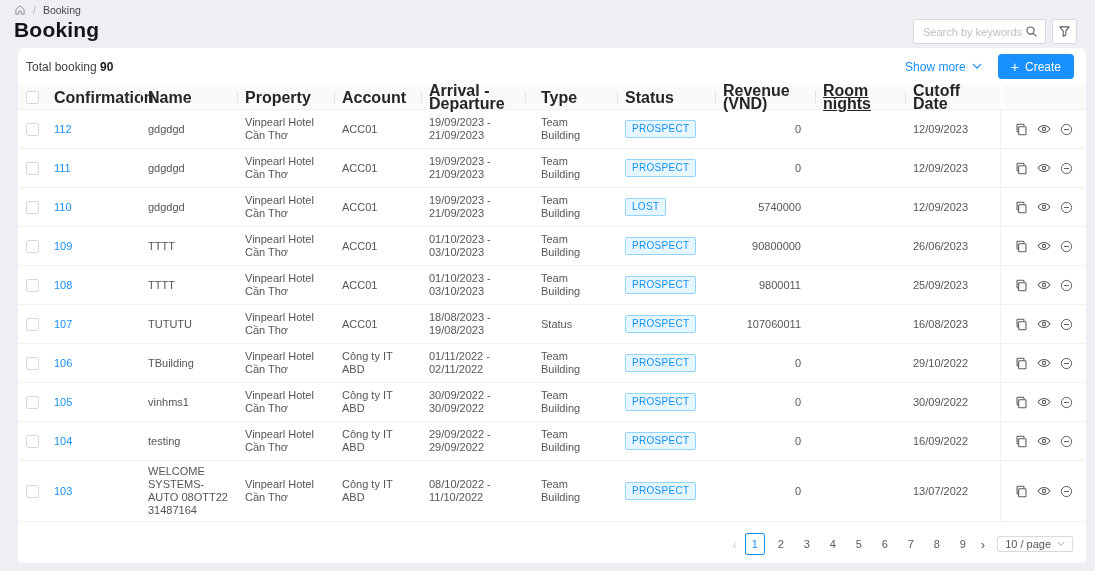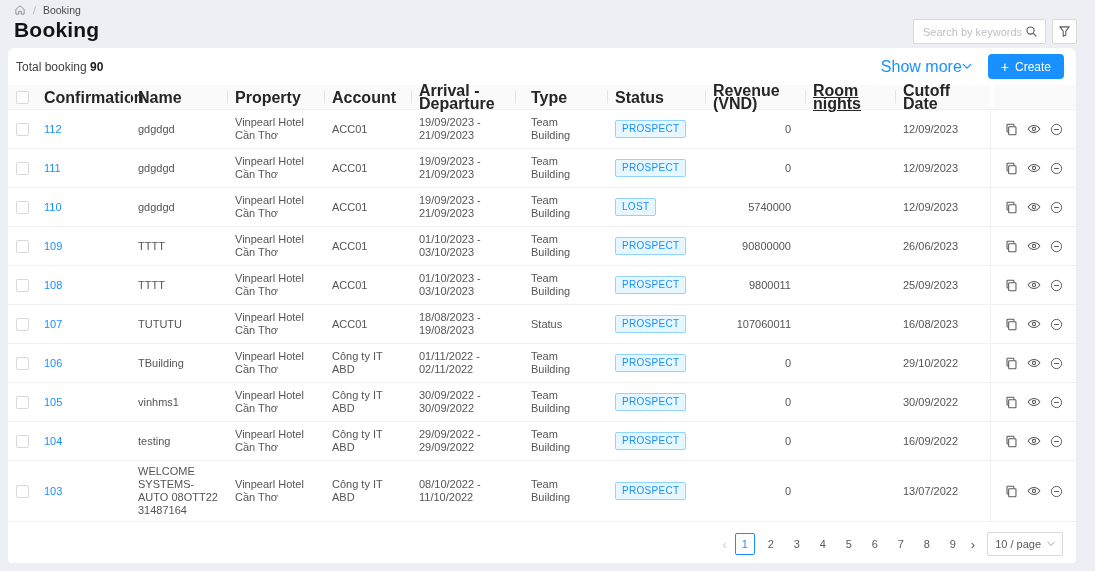--- a/index.html
+++ b/index.html
@@ -19,26 +19,26 @@
   .search-area { position:absolute; top:19px; right:18px; display:flex; gap:6px; align-items:center; }
   .search-box { width:133px; height:25px; background:#fff; border:1px solid #d9d9d9; border-radius:2px;
     display:flex; align-items:center; padding:0 7px; }
   .search-box input { border:none; outline:none; flex:1; min-width:0; font-size:11px; color:#595959;
     font-family:inherit; background:transparent; }
   .search-box input::placeholder { color:#bfbfbf; }
   .icon-btn { width:25px; height:25px; background:#fff; border:1px solid #d9d9d9; border-radius:2px;
     display:flex; align-items:center; justify-content:center; padding:0; }
 
   
-  .card { position:absolute; left:8px; top:48px; width:1068px; height:515px; background:#fff; border-radius:7px; }
+  .card { position:absolute; left:18px; top:48px; width:1068px; height:515px; background:#fff; border-radius:7px; }
   .card-head { height:37px; display:flex; align-items:center; justify-content:space-between; padding:0 12px 0 8px; }
   .total { font-size:12px; color:#404040; }
   .total b { color:#1a1a1a; }
   .head-right { display:flex; align-items:center; gap:16px; }
-  .show-more { display:flex; align-items:center; color:#1890ff; font-size:16px; cursor:pointer; }
+  .show-more { display:flex; align-items:center; gap:6px; color:#1890ff; font-size:12px; cursor:pointer; }
   .create-btn { height:25px; padding:0 13px; background:#1890ff; border:none; border-radius:4px;
     color:#fff; font-size:12px; display:flex; align-items:center; gap:6px; font-family:inherit; cursor:pointer; }
   .create-btn .plus { font-size:14px; line-height:1; }
 
   
   .thead { display:flex; align-items:stretch; height:25px; background:#fafafa; border-bottom:1px solid #f0f0f0;
     font-size:16px; font-weight:700; color:#262626; }
   .thead .cell { display:flex; align-items:center; }
   .cell { padding:4px 8px; position:relative; line-height:13px; }
   .thead .cell.vsep::before { content:''; position:absolute; left:0; top:50%; transform:translateY(-50%);
@@ -69,21 +69,21 @@
   .act-btn { background:none; border:none; padding:0; cursor:pointer; display:flex; align-items:center; }
 
   
   .pagination { position:absolute; left:0; right:0; bottom:0; height:38px; background:#fff; border-radius:0 0 4px 4px;
     display:flex; align-items:center; justify-content:flex-end; padding-right:13px; font-size:11px; color:#595959; }
   .page-arrow { margin:0 5px; font-size:13px; color:#595959; cursor:pointer; line-height:1; }
   .page-arrow.disabled { color:#cfcfcf; cursor:default; }
   .page-item { min-width:20px; height:22px; display:inline-flex; align-items:center; justify-content:center;
     margin:0 3px; border-radius:2px; cursor:pointer; border:1px solid transparent; }
   .page-item.active { border-color:#1890ff; color:#1890ff; }
-  .page-size { height:24px; margin-left:7px; border:1px solid #d9d9d9; border-radius:2px; background:#fff;
+  .page-size { height:16px; margin-left:7px; border:1px solid #d9d9d9; border-radius:2px; background:#fff;
     display:flex; align-items:center; gap:6px; padding:0 7px; color:#595959; cursor:pointer; }
   svg { display:block; }
 </style>
 </head>
 <body>
 
 <div class="topbar">
   <div class="breadcrumb">
     <span>
       <svg width="12" height="12" viewBox="0 0 16 16" fill="none" stroke="#8c8c8c" stroke-width="1.3" stroke-linejoin="round">

